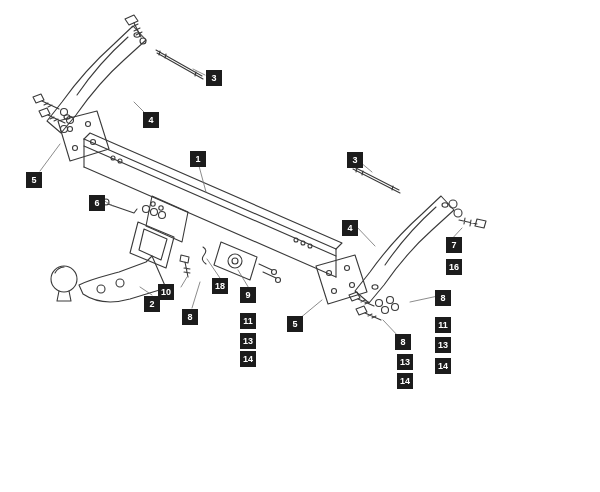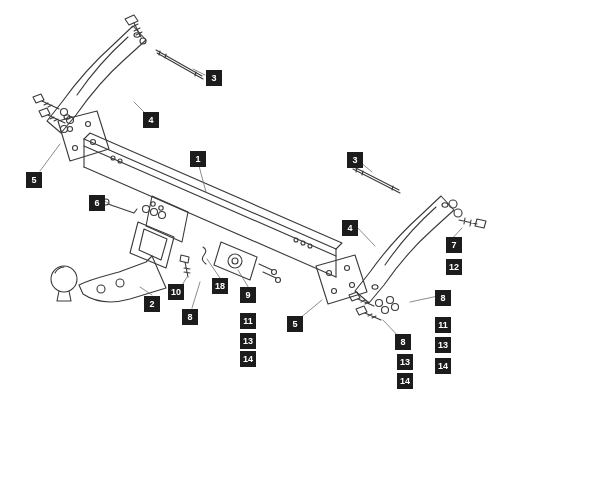--- a/index.html
+++ b/index.html
@@ -180,30 +180,30 @@
       <div class="part-label" style="left: 190px; top: 151px;">1</div>
       <div class="part-label" style="left: 144px; top: 296px;">2</div>
       <div class="part-label" style="left: 206px; top: 70px;">3</div>
       <div class="part-label" style="left: 347px; top: 152px;">3</div>
       <div class="part-label" style="left: 143px; top: 112px;">4</div>
       <div class="part-label" style="left: 342px; top: 220px;">4</div>
       <div class="part-label" style="left: 26px; top: 172px;">5</div>
       <div class="part-label" style="left: 287px; top: 316px;">5</div>
       <div class="part-label" style="left: 89px; top: 195px;">6</div>
       <div class="part-label" style="left: 446px; top: 237px;">7</div>
-      <div class="part-label" style="left: 446px; top: 259px;">12</div>
+      <div class="part-label" style="left: 446px; top: 259px;">16</div>
       <div class="part-label" style="left: 435px; top: 290px;">8</div>
       <div class="part-label" style="left: 435px; top: 317px;">11</div>
       <div class="part-label" style="left: 435px; top: 337px;">13</div>
       <div class="part-label" style="left: 435px; top: 358px;">14</div>
       <div class="part-label" style="left: 395px; top: 334px;">8</div>
       <div class="part-label" style="left: 397px; top: 354px;">13</div>
       <div class="part-label" style="left: 397px; top: 373px;">14</div>
       <div class="part-label" style="left: 240px; top: 287px;">9</div>
       <div class="part-label" style="left: 240px; top: 313px;">11</div>
       <div class="part-label" style="left: 240px; top: 333px;">13</div>
       <div class="part-label" style="left: 240px; top: 351px;">14</div>
-      <div class="part-label" style="left: 168px; top: 284px;">10</div>
+      <div class="part-label" style="left: 158px; top: 284px;">10</div>
       <div class="part-label" style="left: 182px; top: 309px;">8</div>
       <div class="part-label" style="left: 212px; top: 278px;">18</div>
     </div>
 
 </div>
 
 </body></html>

